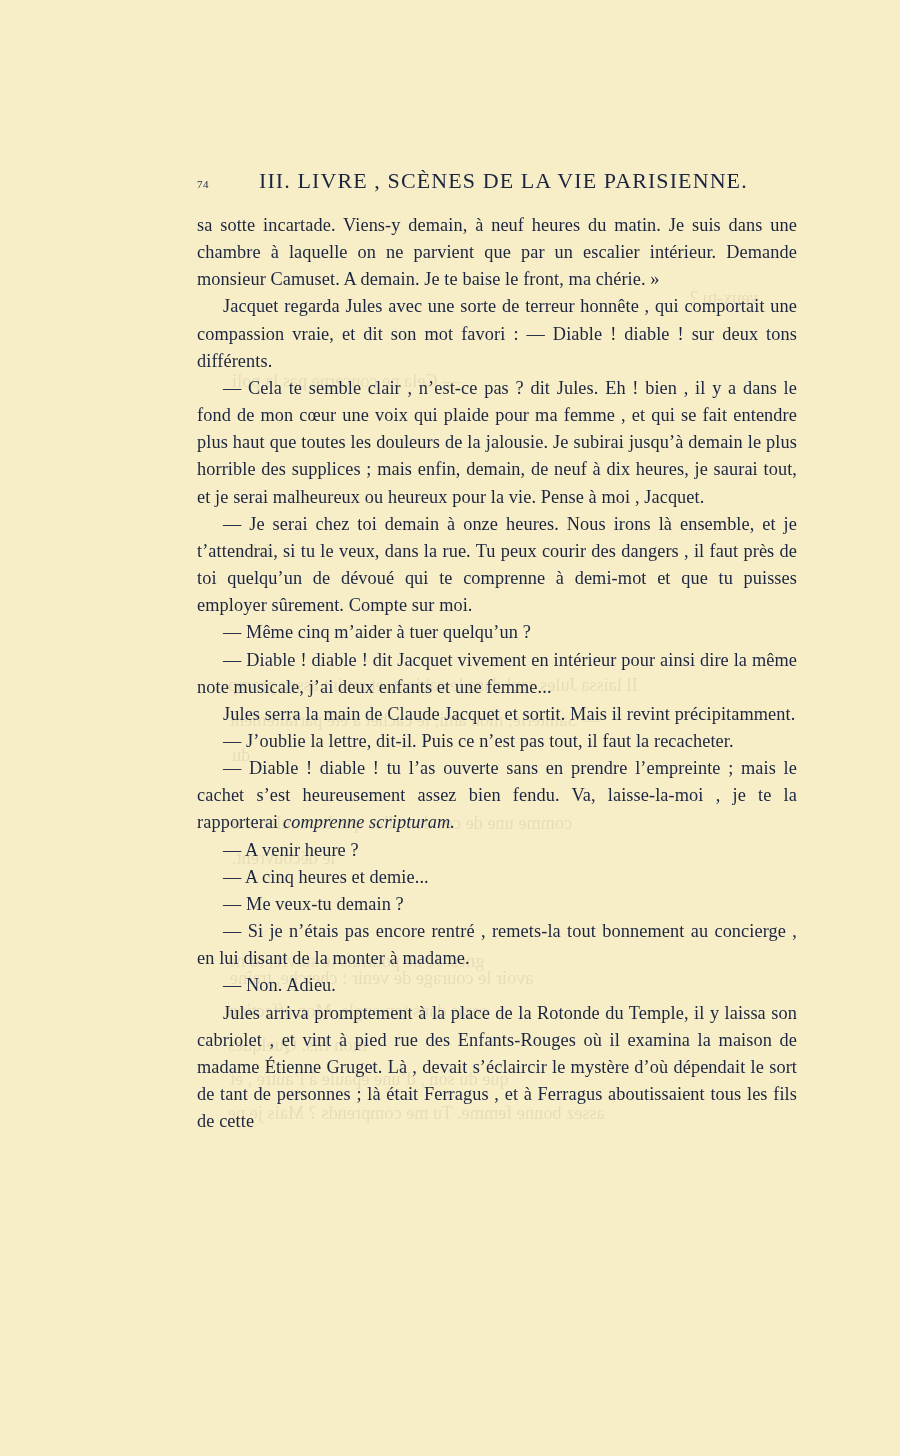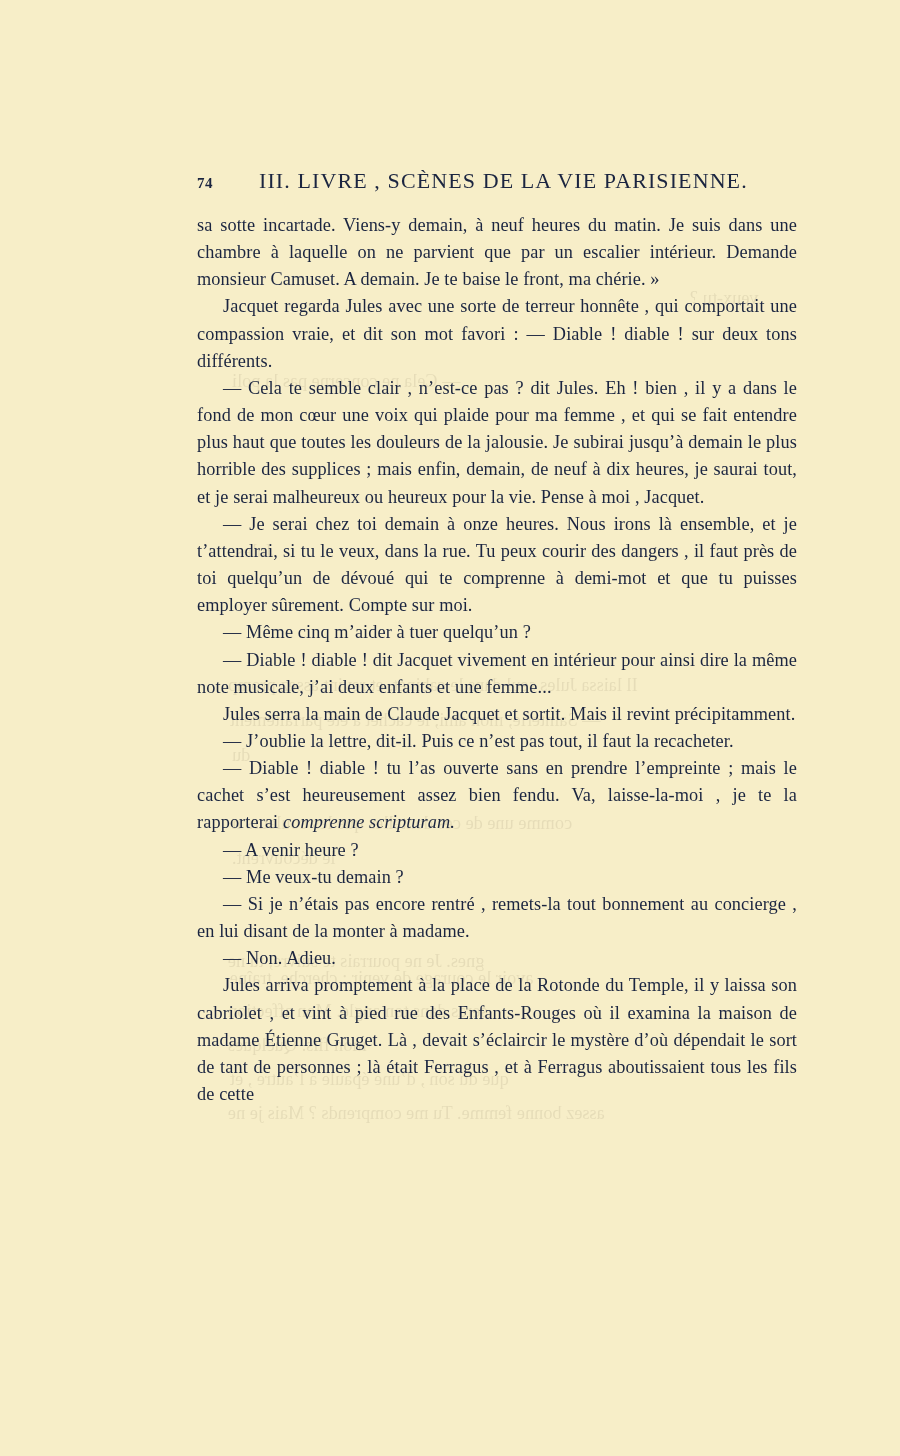--- a/index.html
+++ b/index.html
@@ -27,22 +27,22 @@
     width: 600px;
   }
   .header-line {
     display: flex;
     align-items: baseline;
     font-size: 15.5px;
     letter-spacing: 0.4px;
     margin-bottom: 18px;
   }
   .folio {
-    font-size: 15px;
-    font-weight: 700;
+    font-size: 11px;
+    font-weight: 400;
     width: 62px;
     letter-spacing: 0.5px;
   }
   .running-head {
     font-variant: small-caps;
     font-size: 22px;
     letter-spacing: 1.1px;
     white-space: nowrap;
   }
   .body-text {
@@ -117,20 +117,21 @@
         <p class="p-flush">sa sotte incartade. Viens-y demain, à neuf heures du matin. Je suis dans une chambre à laquelle on ne parvient que par un escalier intérieur. Demande monsieur Camuset. A demain. Je te baise le front, ma chérie. »</p>
         <p class="p-indent">Jacquet regarda Jules avec une sorte de terreur honnête , qui comportait une compassion vraie, et dit son mot favori : — Diable ! diable ! sur deux tons différents.</p>
         <p class="p-indent">— Cela te semble clair , n’est-ce pas ? dit Jules. Eh ! bien , il y a dans le fond de mon cœur une voix qui plaide pour ma femme , et qui se fait entendre plus haut que toutes les douleurs de la jalousie. Je subirai jusqu’à demain le plus horrible des supplices ; mais enfin, demain, de neuf à dix heures, je saurai tout, et je serai malheureux ou heureux pour la vie. Pense à moi , Jacquet.</p>
         <p class="p-indent">— Je serai chez toi demain à onze heures. Nous irons là ensemble, et je t’attendrai, si tu le veux, dans la rue. Tu peux courir des dangers , il faut près de toi quelqu’un de dévoué qui te comprenne à demi-mot et que tu puisses employer sûrement. Compte sur moi.</p>
         <p class="p-indent">— Même cinq m’aider à tuer quelqu’un ?</p>
         <p class="p-indent">— Diable ! diable ! dit Jacquet vivement en intérieur pour ainsi dire la même note musicale, j’ai deux enfants et une femme...</p>
         <p class="p-indent">Jules serra la main de Claude Jacquet et sortit. Mais il revint précipitamment.</p>
         <p class="p-indent">— J’oublie la lettre, dit-il. Puis ce n’est pas tout, il faut la recacheter.</p>
         <p class="p-indent"><span>— Diable ! diable ! tu l’as ouverte sans en prendre l’empreinte ; mais le cachet s’est heureusement assez bien fendu. Va, laisse-la-moi , je te la rapporterai </span><span class="it">comprenne scripturam.</span></p>
         <p class="p-indent">— A venir heure ?</p>
+        <p class="p-indent">— A cinq heures et demie...</p>
         <p class="p-indent">— Me veux-tu demain ?</p>
         <p class="p-indent">— Si je n’étais pas encore rentré , remets-la tout bonnement au concierge , en lui disant de la monter à madame.</p>
         <p class="p-indent">— Non. Adieu.</p>
         <p class="p-indent">Jules arriva promptement à la place de la Rotonde du Temple, il y laissa son cabriolet , et vint à pied rue des Enfants-Rouges où il examina la maison de madame Étienne Gruget. Là , devait s’éclaircir le mystère d’où dépendait le sort de tant de personnes ; là était Ferragus , et à Ferragus aboutissaient tous les fils de cette</p>
       </div>
 
   </div>
 </div>
 
 </body></html>

